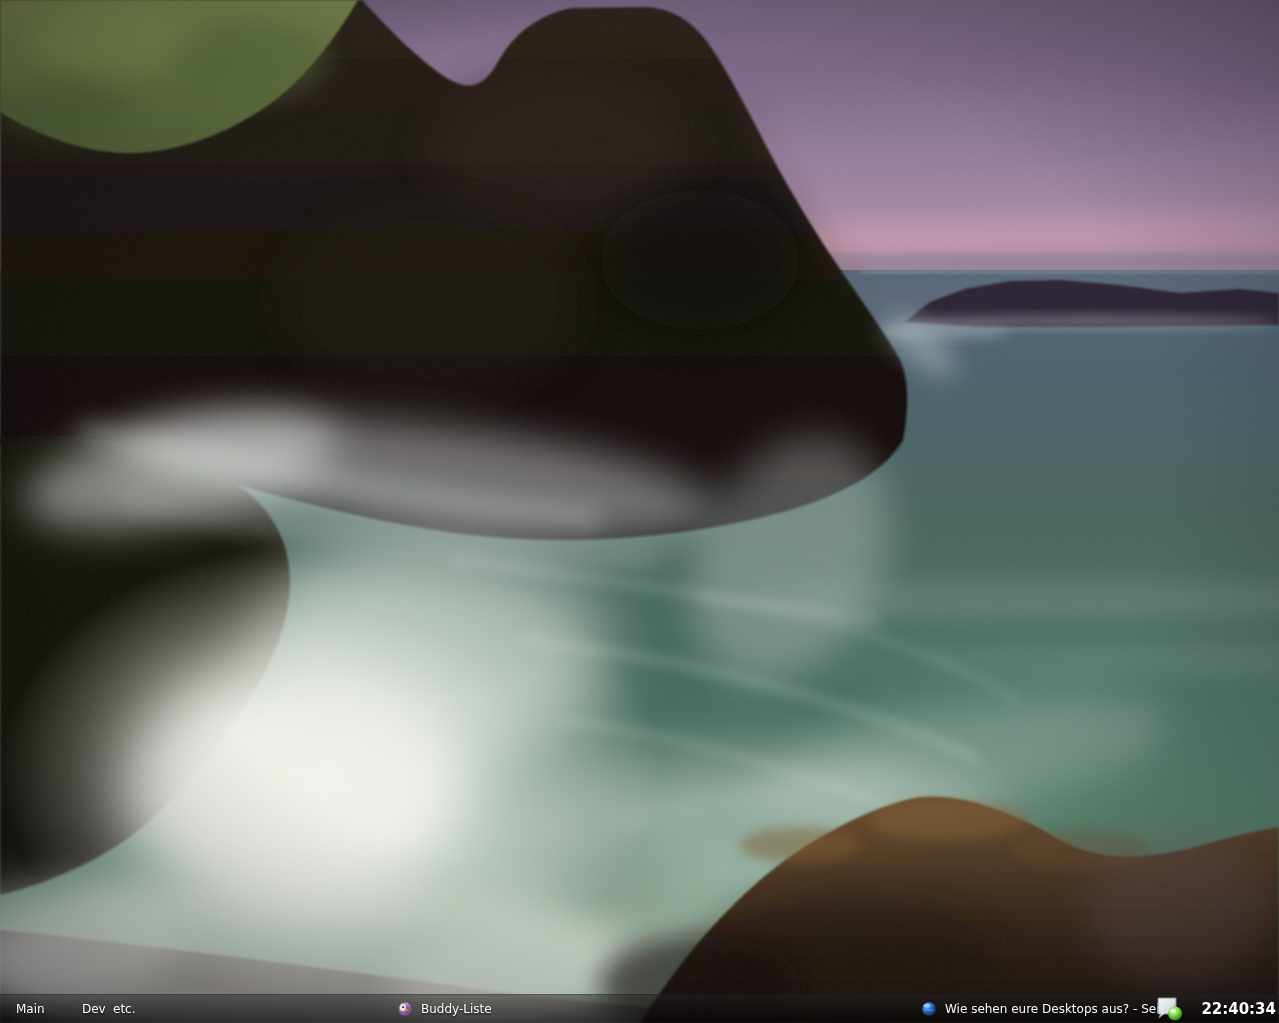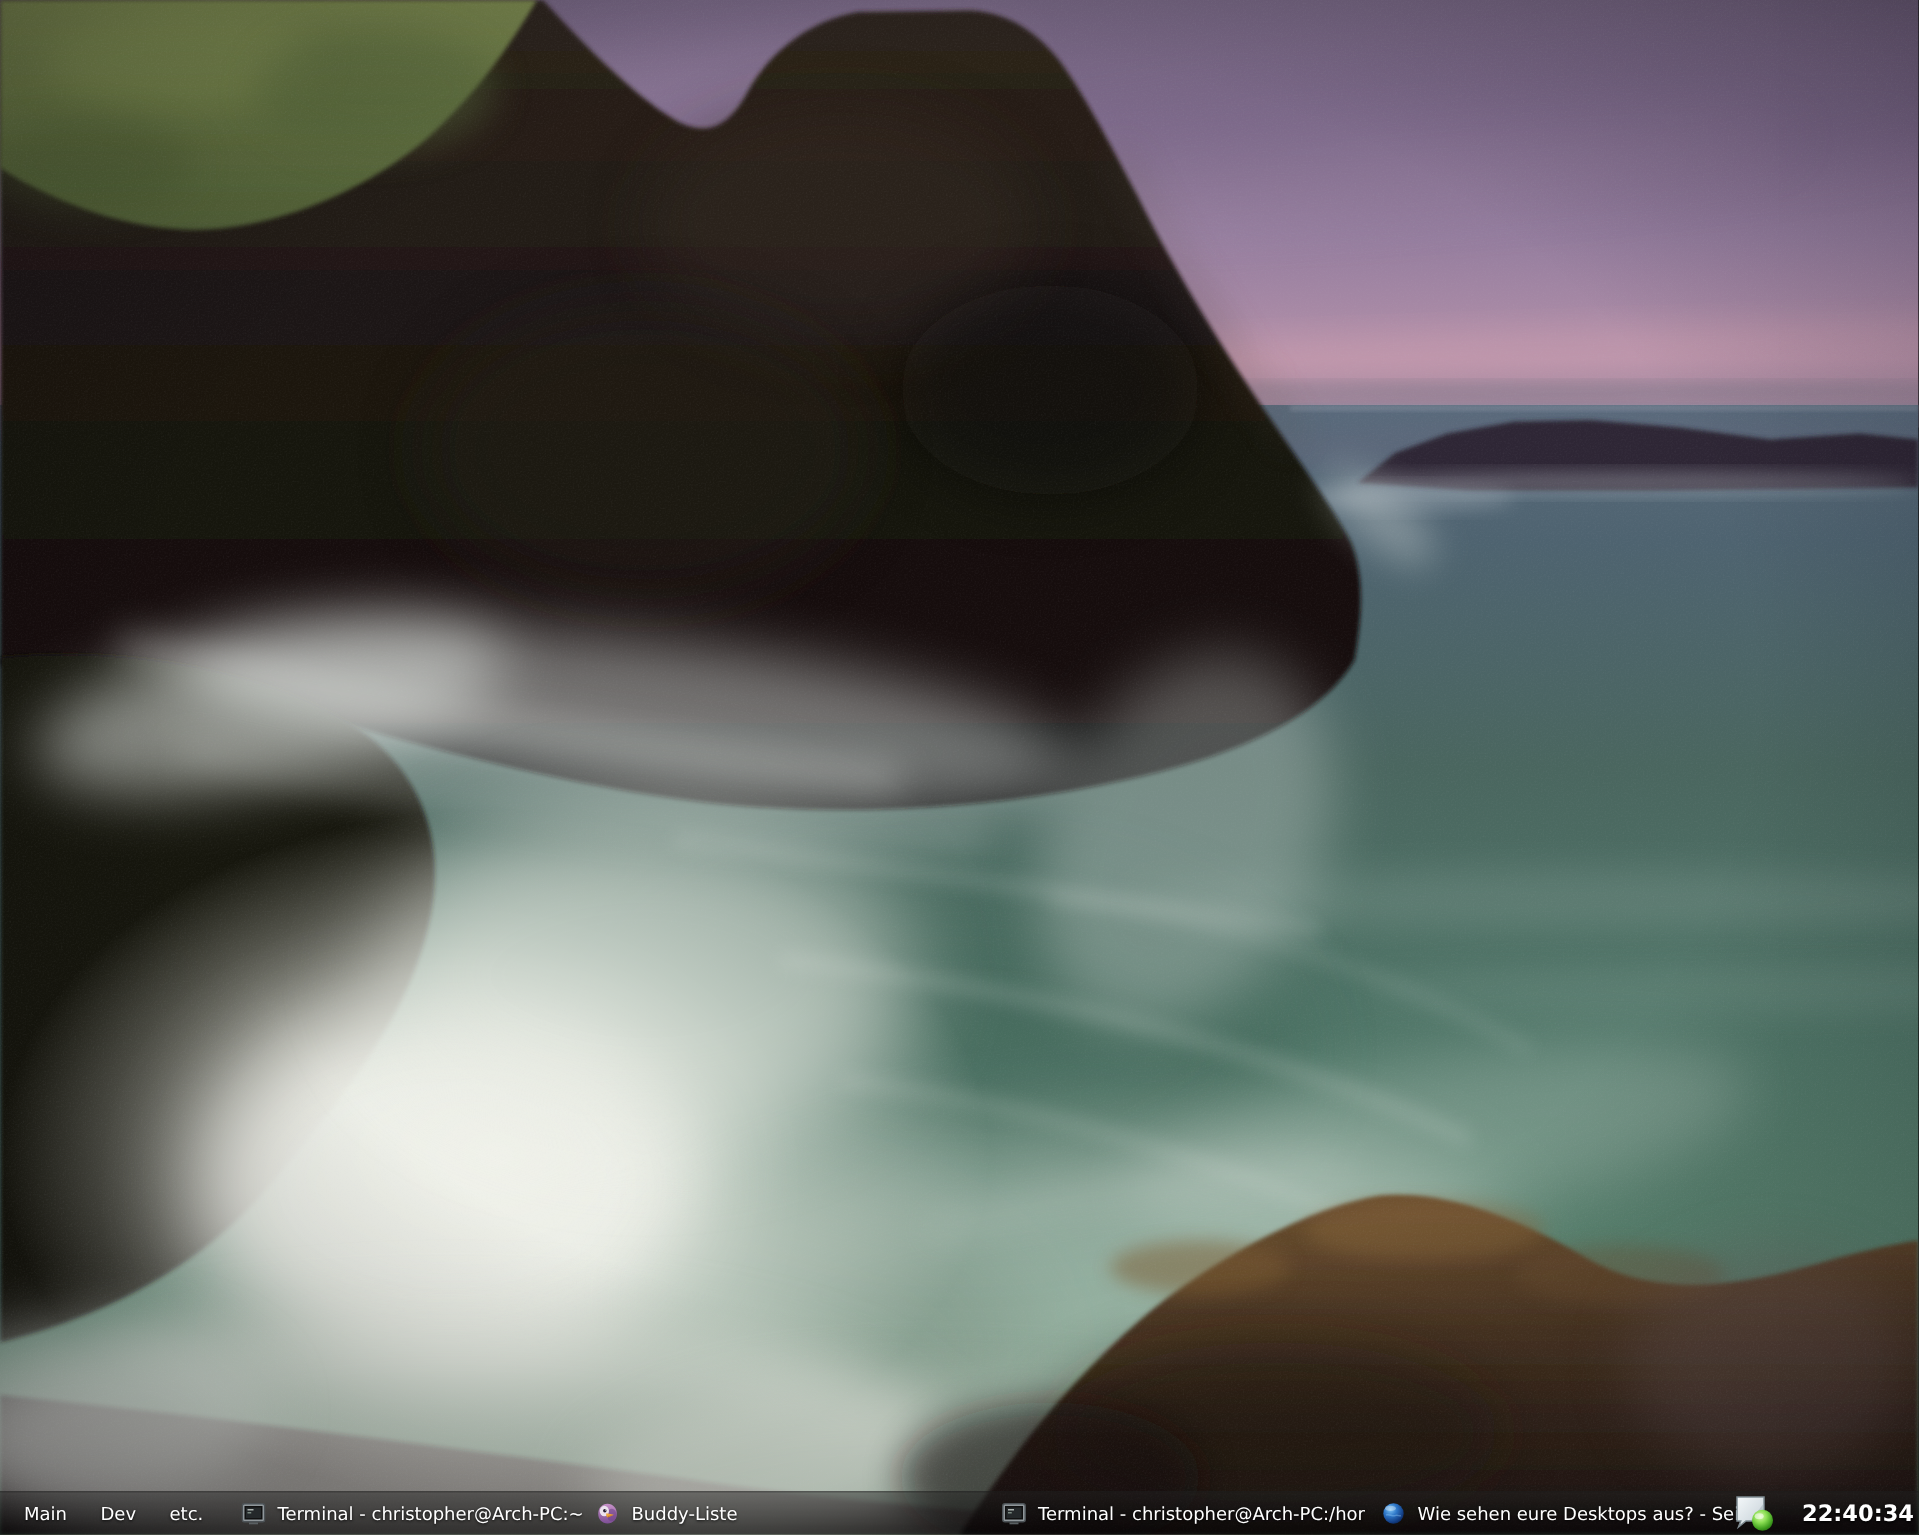--- a/index.html
+++ b/index.html
@@ -165,35 +165,23 @@
     <ellipse cx="700" cy="985" rx="100" ry="50" fill="#17110c" opacity=".6" filter="url(#b12)"></ellipse>
     <path d="M620,820 C720,795 810,782 900,780" stroke="#e9ece6" stroke-width="10" fill="none" opacity=".25" filter="url(#b12)"></path>
 
     <rect x="0" y="0" width="1279" height="1023" fill="url(#vigG)"></rect>
     <rect x="0" y="0" width="1279" height="1023" filter="url(#grain)" opacity=".08"></rect>
   </svg>
 
   <div class="panel">
 
     <div class="p-item" style="left:16px">Main</div>
-    <div class="p-item" style="left:67px">Dev</div>
+    <div class="p-item" style="left:82px">Dev</div>
     <div class="p-item" style="left:113px">etc.</div>
 
-    <div class="p-item task" style="left:161px">
-      <span class="ticon">
-        <svg width="16" height="16" viewBox="0 0 16 16">
-          <rect x="0.5" y="1.5" width="15" height="12" rx="1.5" fill="#8f969a" stroke="#4c5256"></rect>
-          <rect x="2.5" y="3.5" width="11" height="8" fill="#24282a" stroke="#111"></rect>
-          <rect x="4" y="5" width="4" height="1" fill="#cfd6d2" opacity=".8"></rect>
-          <rect x="4" y="7" width="2.5" height="1" fill="#9fb3a6" opacity=".7"></rect>
-          <rect x="5" y="14" width="6" height="1.2" fill="#5a6063"></rect>
-        </svg>
-      </span>
-      <span class="tlabel">Terminal - christopher@Arch-PC:~</span>
-    </div>
 
     <div class="p-item task" style="left:397px">
       <span class="ticon">
         <svg width="16" height="16" viewBox="0 0 16 16">
           <defs>
             <linearGradient id="pgB" x1="0" y1="0" x2="0" y2="1">
               <stop offset="0" stop-color="#c792c9"></stop>
                 <stop offset="1" stop-color="#7e4f96"></stop>
             </linearGradient>
           </defs>
@@ -202,32 +190,20 @@
           <ellipse cx="5.9" cy="6.4" rx="3.1" ry="3.5" fill="#ece3ee"></ellipse>
           <circle cx="6.2" cy="6.1" r="1.15" fill="#271d31"></circle>
           <circle cx="6.6" cy="5.7" r="0.35" fill="#fff"></circle>
           <path d="M7.3,7.9 L12.2,8.8 L8,10.6 C7.1,10.1 6.9,8.9 7.3,7.9 Z" fill="#eda43c"></path>
           <path d="M8.2,9.6 L12.2,8.8 L8,10.6 Z" fill="#c77f22"></path>
         </svg>
       </span>
       <span class="tlabel">Buddy-Liste</span>
     </div>
 
-    <div class="p-item task" style="left:668px">
-      <span class="ticon">
-        <svg width="16" height="16" viewBox="0 0 16 16">
-          <rect x="0.5" y="1.5" width="15" height="12" rx="1.5" fill="#8f969a" stroke="#4c5256"></rect>
-          <rect x="2.5" y="3.5" width="11" height="8" fill="#24282a" stroke="#111"></rect>
-          <rect x="4" y="5" width="4" height="1" fill="#cfd6d2" opacity=".8"></rect>
-          <rect x="4" y="7" width="2.5" height="1" fill="#9fb3a6" opacity=".7"></rect>
-          <rect x="5" y="14" width="6" height="1.2" fill="#5a6063"></rect>
-        </svg>
-      </span>
-      <span class="tlabel">Terminal - christopher@Arch-PC:/hor</span>
-    </div>
 
     <div class="p-item task" style="left:921px">
       <span class="ticon">
         <svg width="16" height="16" viewBox="0 0 16 16">
           <defs>
             <radialGradient id="glB" cx=".35" cy=".3" r=".8">
               <stop offset="0" stop-color="#7fc4f4"></stop>
                 <stop offset=".4" stop-color="#2e77c8"></stop>
               <stop offset=".8" stop-color="#123c82"></stop>
                 <stop offset="1" stop-color="#0a244f"></stop>

